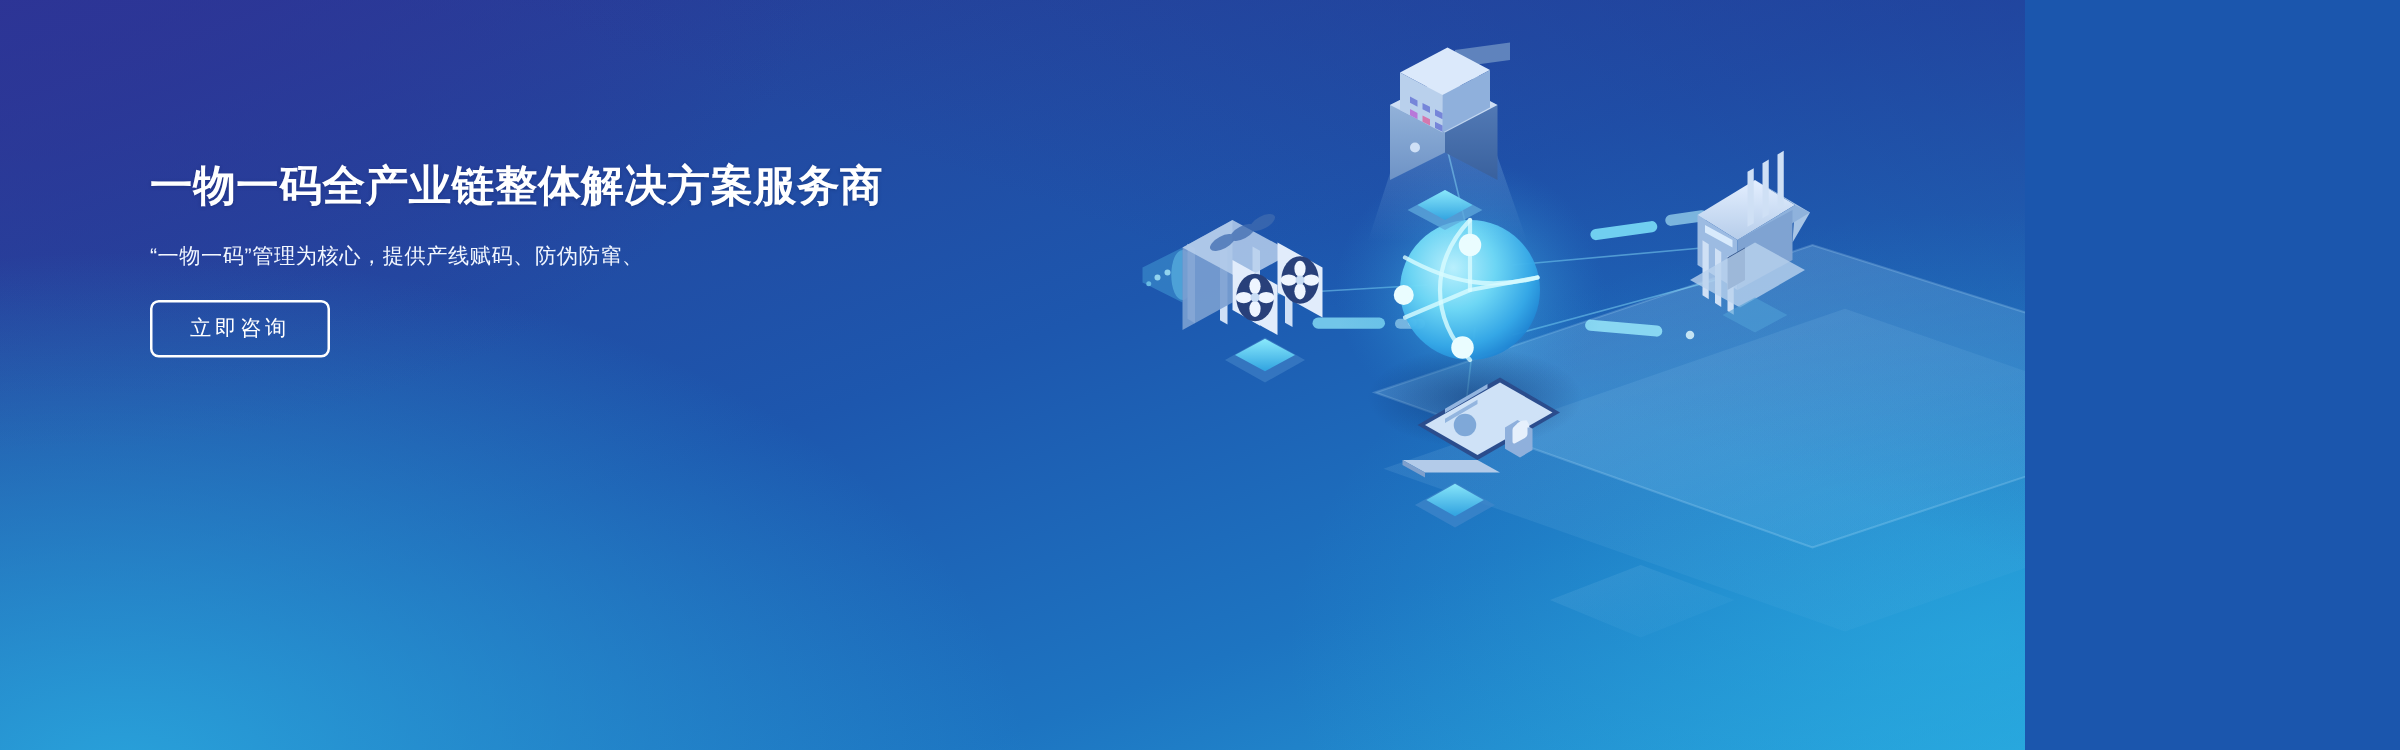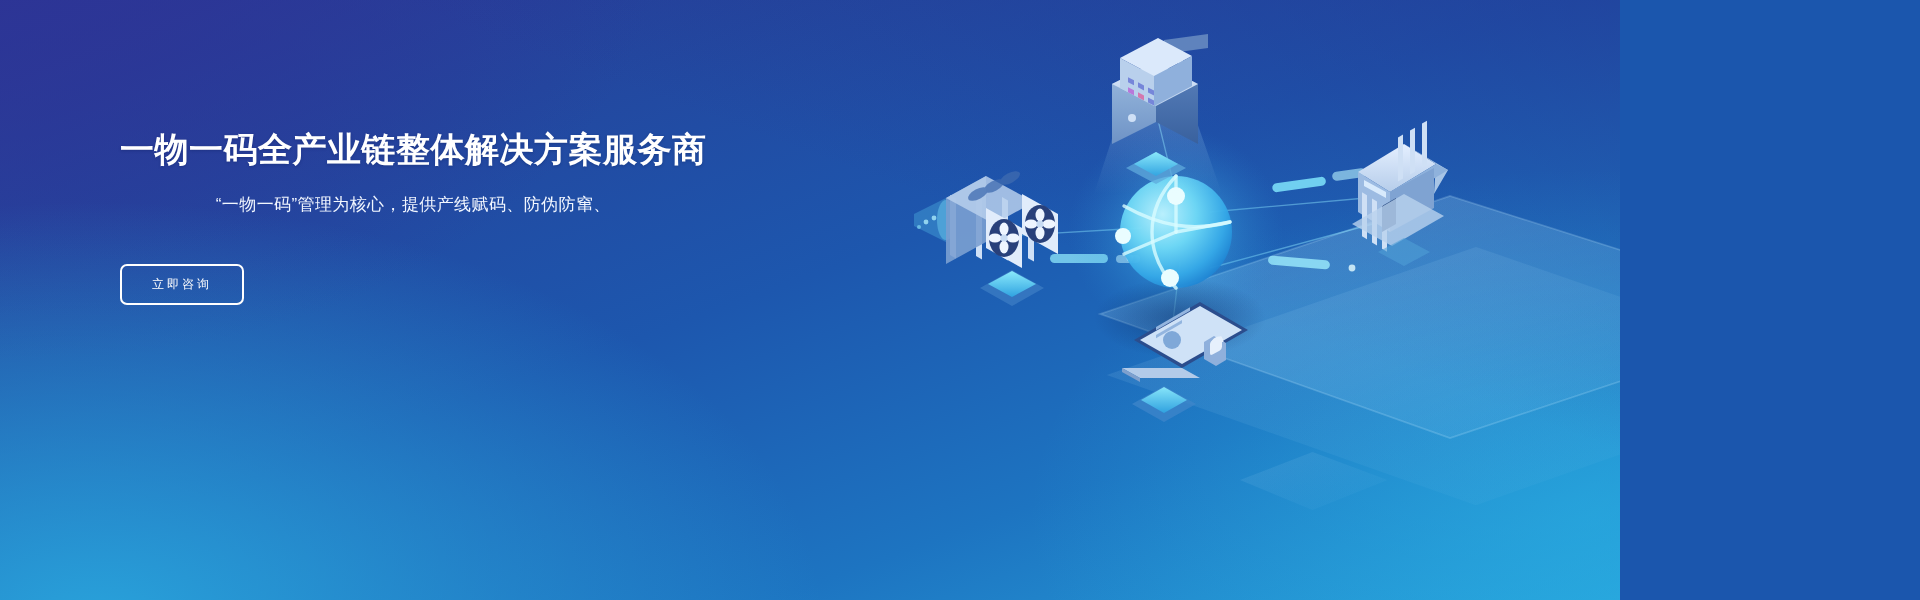--- a/index.html
+++ b/index.html
@@ -42,30 +42,29 @@
     white-space:nowrap;
     text-shadow:0 1px 3px rgba(10,25,80,.30);
   }
   .subcopy { margin-top:19px; }
   .subline {
     font-size:17px;
     line-height:30px;
     color:#f2f7ff;
     letter-spacing:.4px;
     white-space:nowrap;
-    text-align:center;
   }
   .cta {
     display:inline-block;
-    margin-top:44px;
+    margin-top:20px;
     padding:12px 30px 13px;
     border:2px solid #ffffff;
     border-radius:7px;
     color:#ffffff;
-    font-size:12px;
+    font-size:17px;
     letter-spacing:3px;
     background:transparent;
     cursor:pointer;
     line-height:1;
     font-family:inherit;
   }
 
   
   .art {
     position:absolute;

